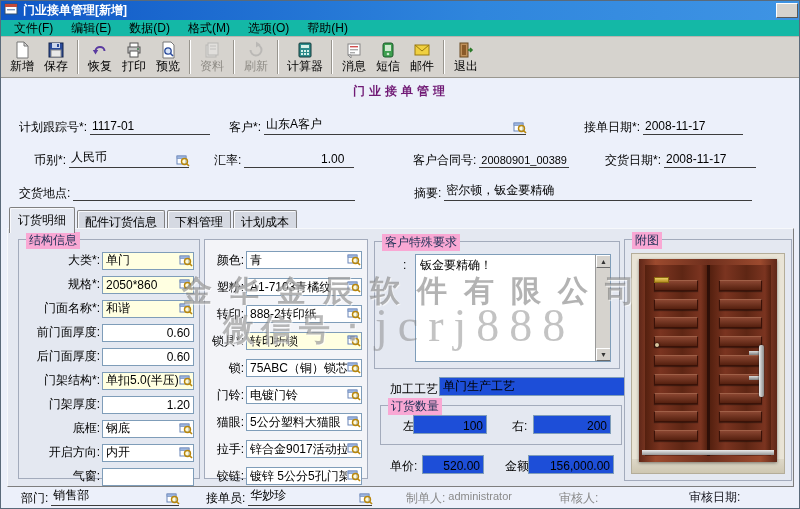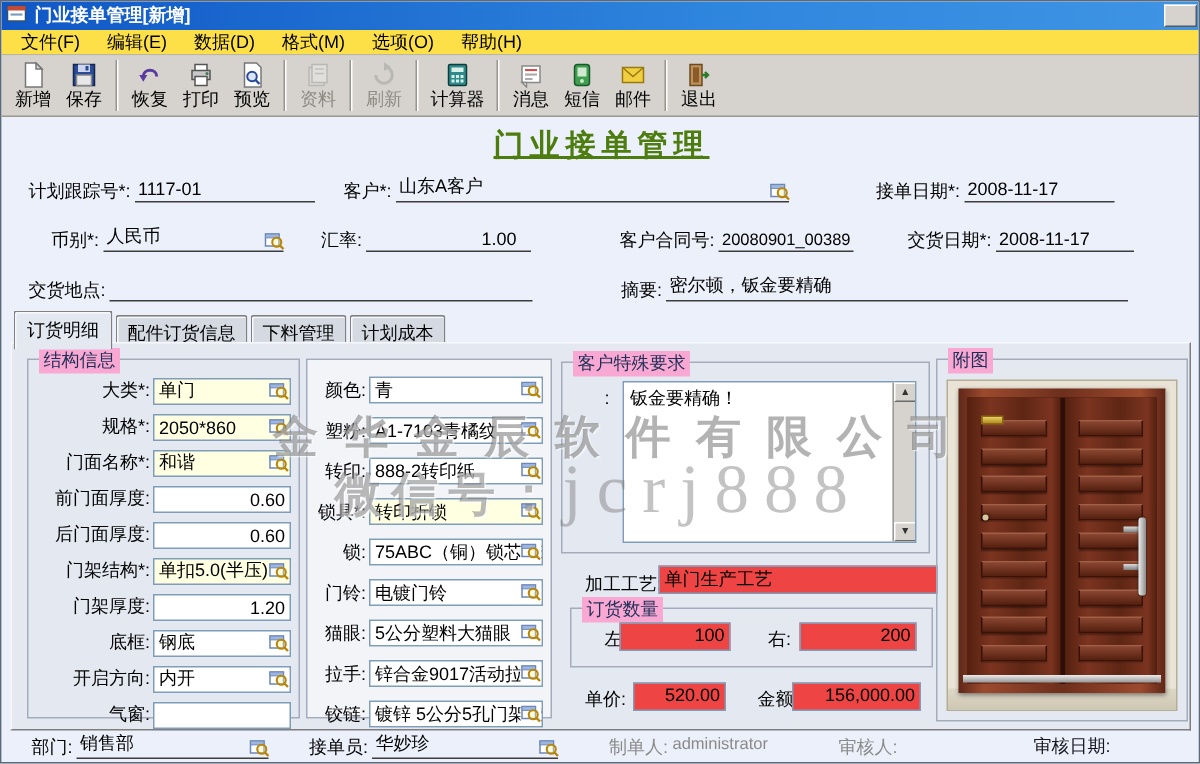--- a/index.html
+++ b/index.html
@@ -8,37 +8,37 @@
     font-family:"Liberation Sans","DejaVu Sans",sans-serif;font-size:12px;color:#000;
     background:#ECF0FA;border:1px solid #5a6a7a;}
   
   .titlebar{position:absolute;left:0;top:0;width:100%;height:19px;
     background:linear-gradient(90deg,#0f57c6,#2f86dd 60%,#3f94e4);
     display:flex;align-items:center;padding:0 3px;}
   .titlebar .ttext{color:#fff;font-weight:bold;font-size:12px;margin-left:4px;white-space:nowrap;}
   .tb-right{position:absolute;right:1px;top:2px;width:22px;height:15px;background:#d6d3ce;
     border:1px solid;border-color:#fff #5a5a5a #5a5a5a #fff;}
   
-  .menubar{position:absolute;left:0;top:19px;width:100%;height:17px;background:#fde047;
+  .menubar{position:absolute;left:0;top:19px;width:100%;height:17px;background:#14b8a6;
     display:flex;align-items:center;border-bottom:1px solid #b8b5b0;padding-left:4px;}
   .mitem{padding:1px 9px;white-space:nowrap;cursor:default;}
   
   .toolbar{position:absolute;left:0;top:36px;width:100%;height:41px;background:#d6d3ce;
     display:flex;align-items:center;border-bottom:1px solid #9a978f;padding-left:4px;}
   .tbtn{display:flex;flex-direction:column;align-items:center;justify-content:flex-start;
     min-width:34px;height:37px;padding:1px 3px 0;background:transparent;border:1px solid transparent;}
   .tbtn .ticon{height:18px;display:flex;align-items:center;}
   .tbtn .tlabel{font-size:12px;line-height:14px;white-space:nowrap;}
   .tbtn.disabled .tlabel{color:#8e8b85;}
   .tbtn.disabled .ticon{opacity:.45;filter:grayscale(1);}
   .tsep{width:2px;height:34px;border-left:1px solid #98958e;border-right:1px solid #fff;margin:0 4px;}
   
   .workarea{position:absolute;left:0;top:77px;width:800px;height:432px;background:#ECF0FA;}
   .page-title{position:absolute;left:0;top:5px;width:100%;text-align:center;
-    font-size:20px;font-weight:bold;letter-spacing:4px;color:#4d7c0f;text-decoration:underline;}
+    font-size:12px;font-weight:bold;letter-spacing:4px;color:#701a75;}
   .hfield{position:absolute;display:flex;align-items:flex-start;height:17px;white-space:nowrap;}
   .hlabel{margin-right:3px;padding-bottom:1px;}
   .uval{display:inline-flex;align-items:flex-end;border-bottom:1px solid #3c3c3c;height:16px;
     padding:0 2px 1px;position:relative;overflow:visible;}
   .uval.num{justify-content:flex-end;padding-right:10px;}
   .uval .lk{position:absolute;right:-1px;bottom:0;line-height:0;}
   .gray .hlabel,.gray .hval{color:#8a8a8a;}
   .boldlbl{font-weight:normal;color:#15151e;}
   
   .tabstrip{position:absolute;left:8px;top:129px;height:22px;}
@@ -67,22 +67,22 @@
   
   .memo-colon{position:absolute;left:28px;top:16px;}
   .memo{position:absolute;left:40px;top:12px;width:196px;height:108px;background:#fff;
     border:1px solid #7F9DB9;padding:2px 20px 2px 4px;overflow:hidden;}
   .sb{position:absolute;right:0;top:0;bottom:0;width:15px;background:#d6d3ce;border-left:1px solid #9a9a9a;}
   .sb-btn{position:absolute;left:0;width:15px;height:13px;background:#d6d3ce;
     border:1px solid;border-color:#fff #6a6a6a #6a6a6a #fff;font-size:7px;line-height:11px;text-align:center;color:#333;}
   .sb-up{top:0;} .sb-dn{bottom:0;}
   
   .plabel{position:absolute;white-space:nowrap;}
-  .pinput{position:absolute;height:19px;border:1px solid #7F9DB9;background:#ef4444;
-    display:flex;align-items:flex-start;padding:0 3px;white-space:nowrap;overflow:hidden;}
+  .pinput{position:absolute;height:19px;border:1px solid #7F9DB9;background:#1d4ed8;
+    display:flex;align-items:flex-end;padding:0 3px;white-space:nowrap;overflow:hidden;}
   .pinput.num{justify-content:flex-end;}
   
   .door-photo{position:absolute;left:6px;top:13px;right:6px;bottom:6px;background:#e9e4d6;border:1px solid #b4ad99;}
   .door-floor{position:absolute;left:0;right:0;bottom:0;height:14px;background:linear-gradient(#ded8c8,#cec7b2);}
   .door-frame{position:absolute;left:7px;right:7px;top:5px;bottom:11px;padding:6px;
     background:linear-gradient(90deg,#5f2718,#9c4a2e 12%,#6e2f1d 50%,#9c4a2e 88%,#5f2718);
     box-shadow:0 1px 3px rgba(0,0,0,.45);}
   .door-leaves{display:flex;height:100%;gap:3px;background:#2e0f08;}
   .door-leaf{flex:1;position:relative;display:flex;flex-direction:column;justify-content:space-evenly;
     padding:7px 9px;background:linear-gradient(90deg,#54200f,#7b3420 25%,#5e2614 60%,#7b3420 90%,#54200f);}

